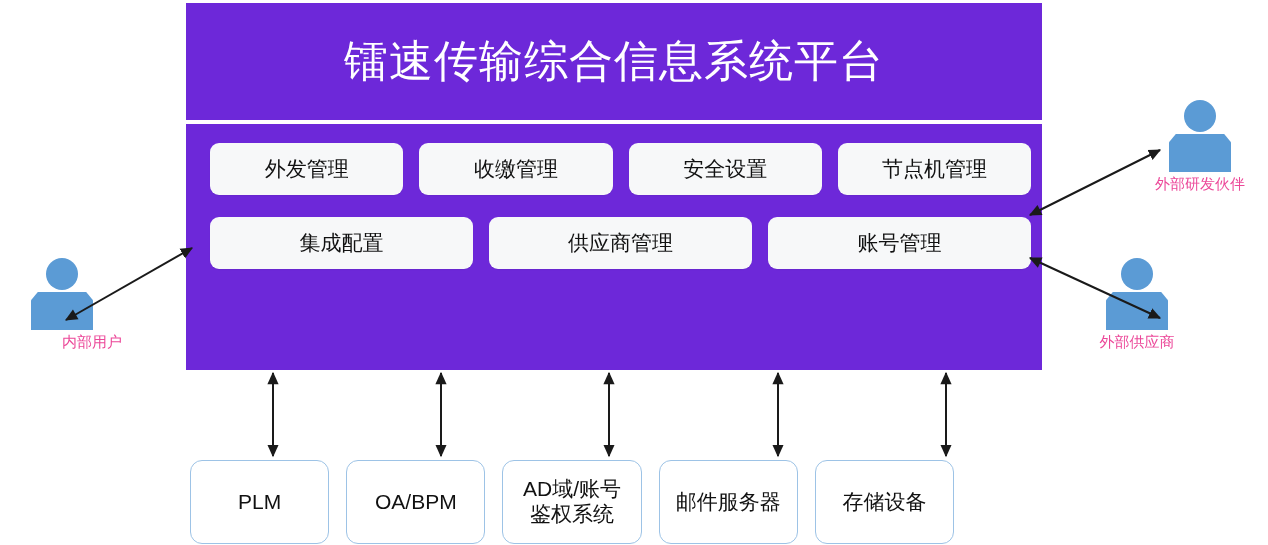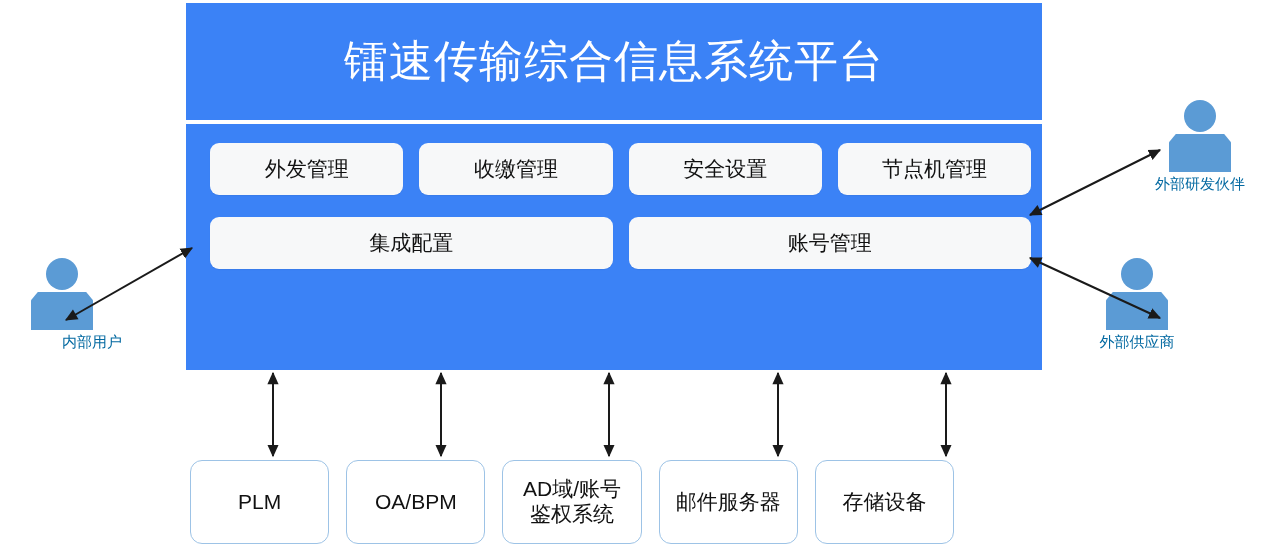--- a/index.html
+++ b/index.html
@@ -16,21 +16,21 @@
     color: #1a1a1a;
   }
 
   
   #platform-panel {
     position: absolute;
     left: 186px;
     top: 3px;
     width: 856px;
     height: 367px;
-    background: #3b82f6;
+    background: #6d28d9;
     box-sizing: border-box;
   }
   #platform-title {
     position: absolute;
     left: 0;
     top: 0;
     width: 100%;
     height: 116px;
     display: flex;
     align-items: center;
@@ -130,21 +130,21 @@
     left: 0;
     top: 34px;
     width: 62px;
     height: 38px;
     background: #5B9BD5;
     clip-path: polygon(11% 0%, 89% 0%, 100% 22%, 100% 100%, 0% 100%, 0% 22%);
   }
   .actor-label {
     margin-top: 3px;
     font-size: 15px;
-    color: #0369a1;
+    color: #ec4899;
     white-space: nowrap;
   }
   #actor-internal-user { left: 2px;   top: 258px; text-align: right; }
   #actor-rd-partner    { left: 1140px; top: 100px; }
   #actor-supplier      { left: 1077px; top: 258px; }
 
   
   #connectors {
     position: absolute;
     left: 0;
@@ -163,20 +163,21 @@
 
   <div id="module-grid">
     <div class="module-row">
       <div class="module-box">外发管理</div>
       <div class="module-box">收缴管理</div>
       <div class="module-box">安全设置</div>
       <div class="module-box">节点机管理</div>
     </div>
     <div class="module-row">
       <div class="module-box">集成配置</div>
+      <div class="module-box">供应商管理</div>
       <div class="module-box">账号管理</div>
     </div>
   </div>
 </div>
 
 <div id="systems-row">
   <div class="system-box">
     <span>PLM</span>
   </div>
   <div class="system-box">

